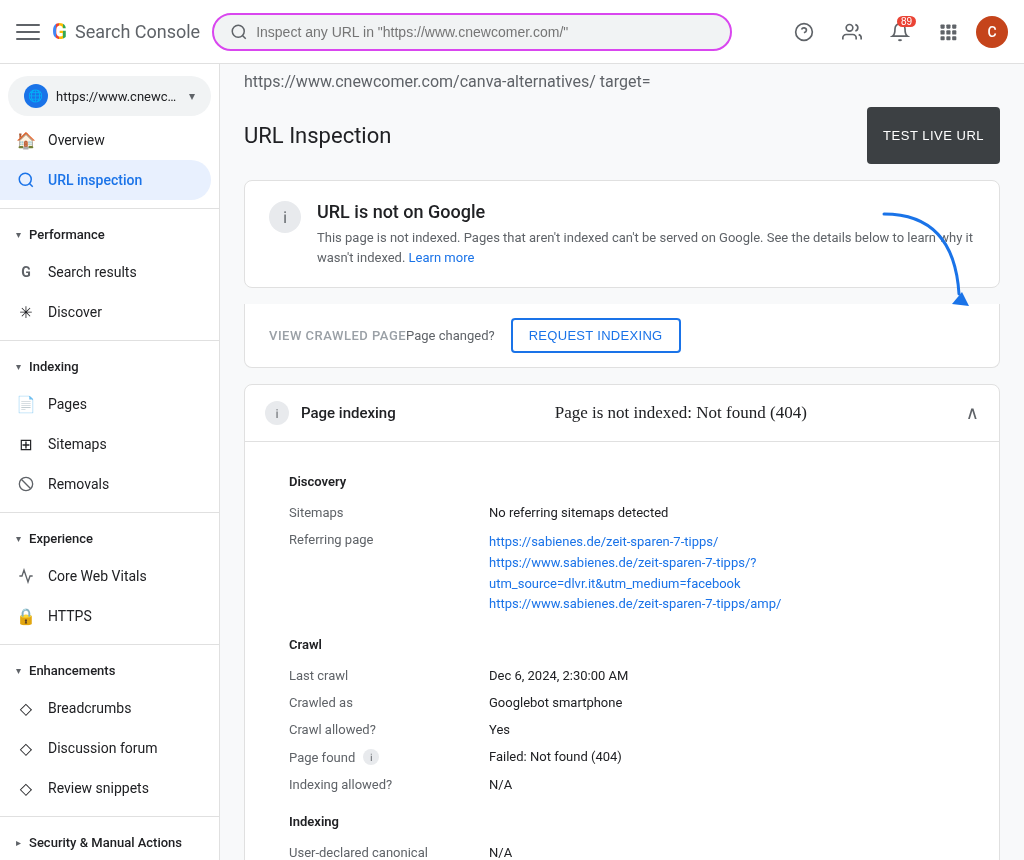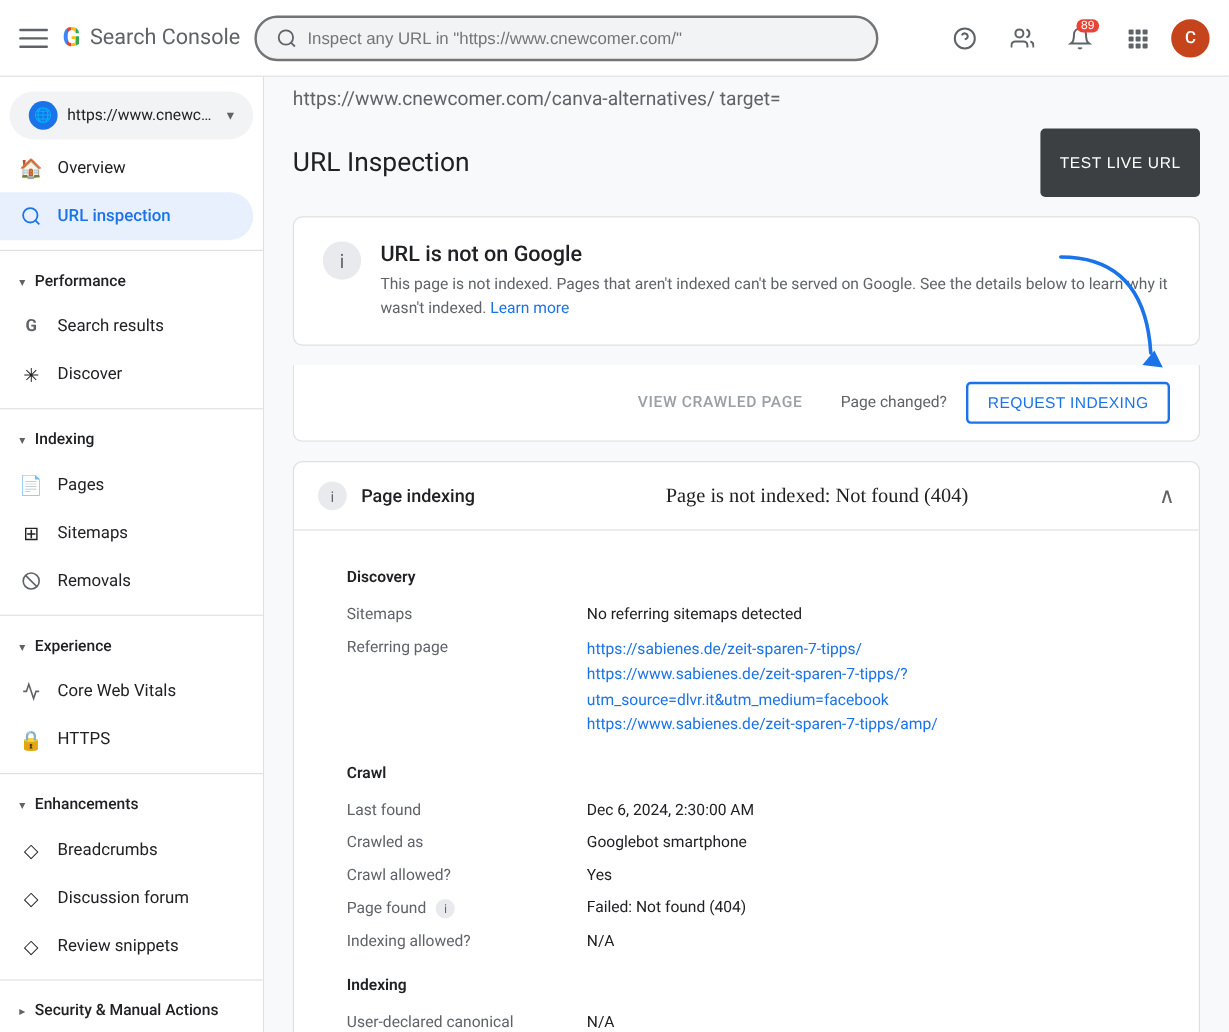--- a/index.html
+++ b/index.html
@@ -5,21 +5,21 @@
     * { box-sizing: border-box; margin: 0; padding: 0; }
     body { font-family: 'Google Sans', Roboto, Arial, sans-serif; font-size: 14px; background: #f8f9fa; color: #202124; display: flex; flex-direction: column; height: 860px; overflow: hidden; }
 
     
     .topbar { display: flex; align-items: center; background: #fff; border-bottom: 1px solid #e0e0e0; padding: 0 16px; height: 64px; gap: 12px; flex-shrink: 0; }
     .hamburger { width: 24px; height: 24px; display: flex; flex-direction: column; justify-content: center; gap: 5px; cursor: pointer; }
     .hamburger span { display: block; height: 2px; background: #5f6368; border-radius: 1px; }
     .logo-area { display: flex; align-items: center; gap: 8px; }
     .logo-g { font-size: 22px; font-weight: 700; background: linear-gradient(90deg, #4285f4 25%, #ea4335 25% 50%, #fbbc04 50% 75%, #34a853 75%); -webkit-background-clip: text; -webkit-text-fill-color: transparent; }
     .logo-sc { font-size: 18px; color: #5f6368; font-weight: 400; }
-    .search-bar { flex: 1; display: flex; align-items: center; background: #f1f3f4; border: 2px solid #737373; border-radius: 24px; padding: 8px 16px; gap: 8px; max-width: 520px; }
+    .search-bar { flex: 1; display: flex; align-items: center; background: #f1f3f4; border: 2px solid #d946ef; border-radius: 24px; padding: 8px 16px; gap: 8px; max-width: 520px; }
     .search-bar input { border: none; background: transparent; outline: none; width: 100%; font-size: 14px; color: #202124; }
     .search-icon-svg { color: #5f6368; flex-shrink: 0; }
     .topbar-actions { display: flex; align-items: center; gap: 8px; margin-left: auto; }
     .icon-btn { width: 40px; height: 40px; border-radius: 50%; border: none; background: transparent; cursor: pointer; display: flex; align-items: center; justify-content: center; color: #5f6368; font-size: 18px; position: relative; }
     .badge { position: absolute; top: 4px; right: 4px; background: #ea4335; color: #fff; border-radius: 10px; font-size: 10px; padding: 0 4px; min-width: 16px; text-align: center; }
     .avatar { width: 32px; height: 32px; border-radius: 50%; background: #c5441b; display: flex; align-items: center; justify-content: center; color: #fff; font-size: 14px; font-weight: 500; }
 
     
     .main-layout { display: flex; flex: 1; overflow: hidden; }
 
@@ -49,21 +49,21 @@
 
     
     .alert-card { background: #fff; border: 1px solid #e0e0e0; border-radius: 8px; padding: 20px 24px; margin: 0 24px 16px; display: flex; align-items: flex-start; gap: 16px; }
     .alert-icon { width: 32px; height: 32px; border-radius: 50%; background: #e8eaed; display: flex; align-items: center; justify-content: center; font-size: 16px; color: #5f6368; flex-shrink: 0; }
     .alert-content { flex: 1; }
     .alert-title { font-size: 18px; font-weight: 500; color: #202124; margin-bottom: 6px; }
     .alert-desc { font-size: 13px; color: #5f6368; line-height: 1.5; }
     .alert-desc a { color: #1a73e8; text-decoration: none; }
 
     
-    .alert-actions { display: flex; align-items: center; justify-content: flex-end; padding: 14px 24px; margin: 0 24px 0; background: #fff; border: 1px solid #e0e0e0; border-top: none; border-radius: 0 0 8px 8px; gap: 32px; }
+    .alert-actions { display: flex; align-items: center; justify-content: flex-start; padding: 14px 24px; margin: 0 24px 0; background: #fff; border: 1px solid #e0e0e0; border-top: none; border-radius: 0 0 8px 8px; }
     .view-crawled { color: #9aa0a6; font-size: 13px; font-weight: 500; letter-spacing: 0.5px; cursor: not-allowed; }
     .page-changed { color: #5f6368; font-size: 13px; }
     .request-indexing-btn { background: #fff; color: #1a73e8; border: 2px solid #1a73e8; border-radius: 4px; padding: 8px 16px; font-size: 13px; font-weight: 500; cursor: pointer; letter-spacing: 0.3px; }
 
     
     .section-card { background: #fff; border: 1px solid #e0e0e0; border-radius: 8px; margin: 16px 24px 0; overflow: hidden; }
     .section-header { display: flex; align-items: center; justify-content: space-between; padding: 16px 20px; border-bottom: 1px solid #e0e0e0; }
     .section-header-left { display: flex; align-items: center; gap: 12px; }
     .section-title { font-size: 15px; font-weight: 500; color: #202124; }
     .section-status { font-size: 17px; color: #202124; font-family: Liberation Serif, serif; }
@@ -303,21 +303,21 @@
           <span class="detail-label">Referring page</span>
           <div class="detail-value multi-line">
             <div style="color:#1a73e8;cursor:pointer;">https://sabienes.de/zeit-sparen-7-tipps/</div>
             <div style="color:#1a73e8;cursor:pointer;">https://www.sabienes.de/zeit-sparen-7-tipps/?utm_source=dlvr.it&amp;utm_medium=facebook</div>
             <div style="color:#1a73e8;cursor:pointer;">https://www.sabienes.de/zeit-sparen-7-tipps/amp/</div>
           </div>
         </div>
 
         <div class="sub-section-title">Crawl</div>
         <div class="detail-row">
-          <span class="detail-label">Last found</span>
+          <span class="detail-label">Last crawl</span>
           <span class="detail-value">Dec 6, 2024, 2:30:00 AM</span>
         </div>
         <div class="detail-row">
           <span class="detail-label">Crawled as</span>
           <span class="detail-value">Googlebot smartphone</span>
         </div>
         <div class="detail-row">
           <span class="detail-label">Crawl allowed?</span>
           <span class="detail-value">Yes</span>
         </div>

